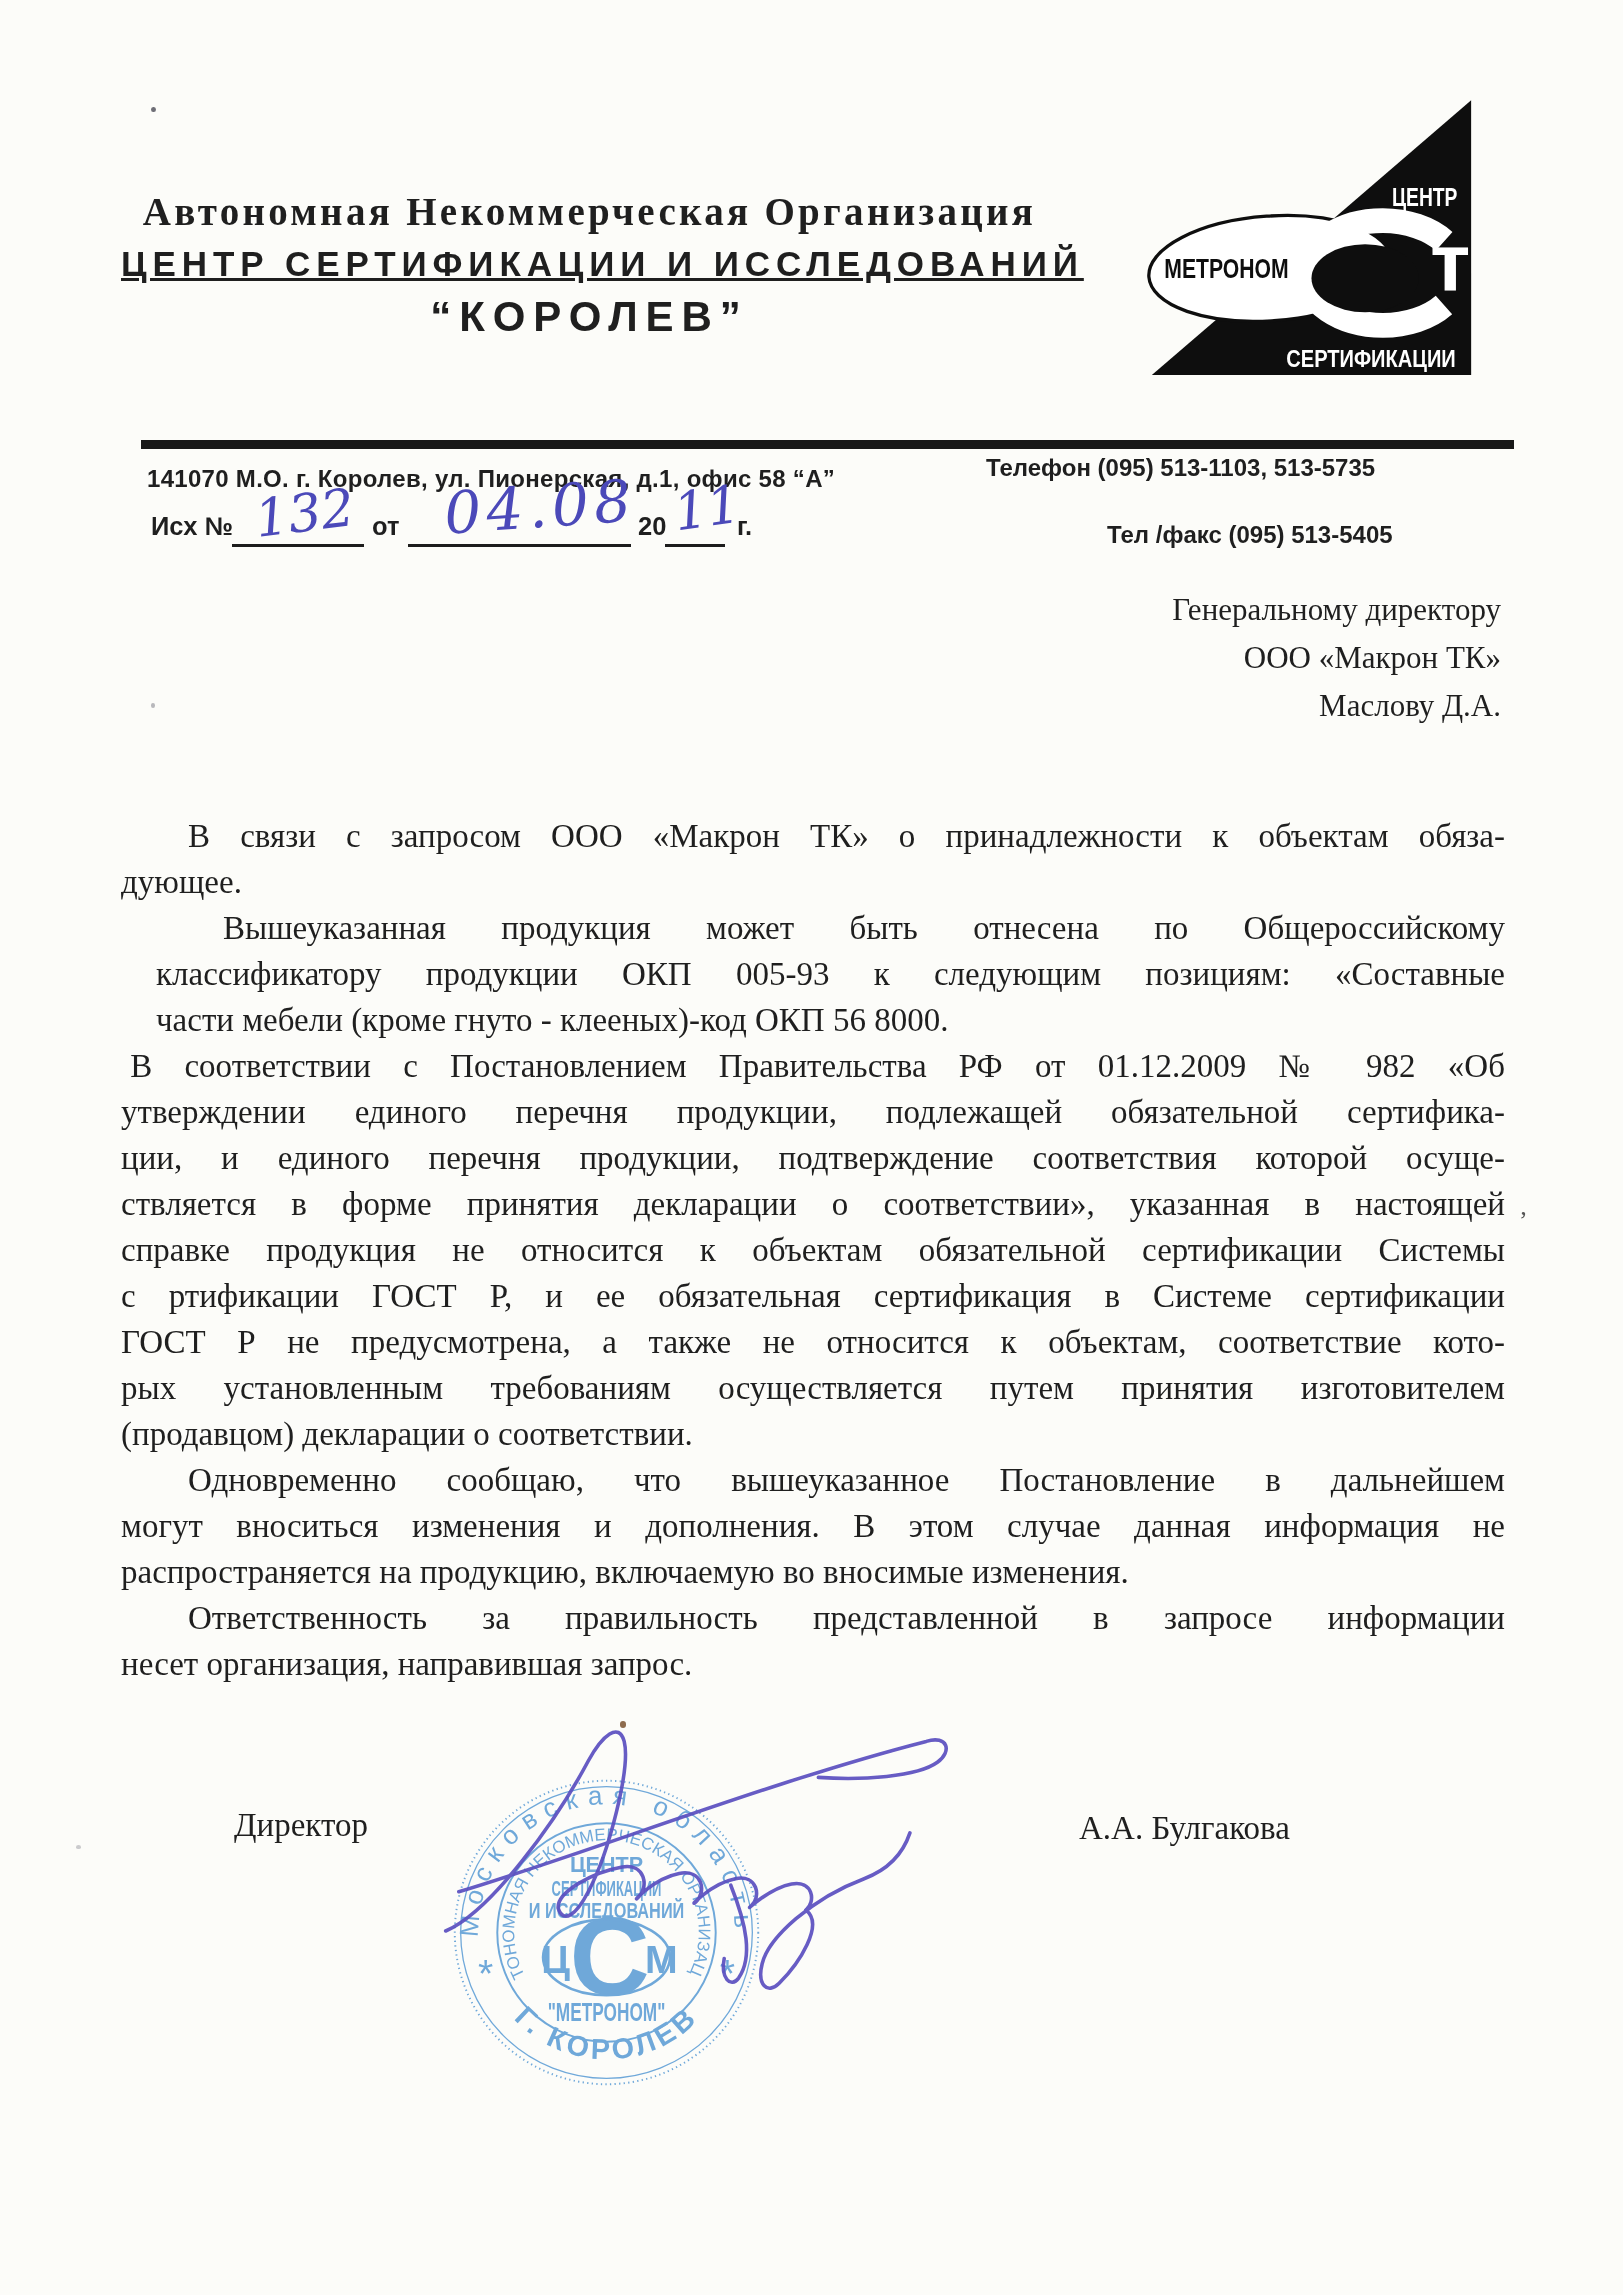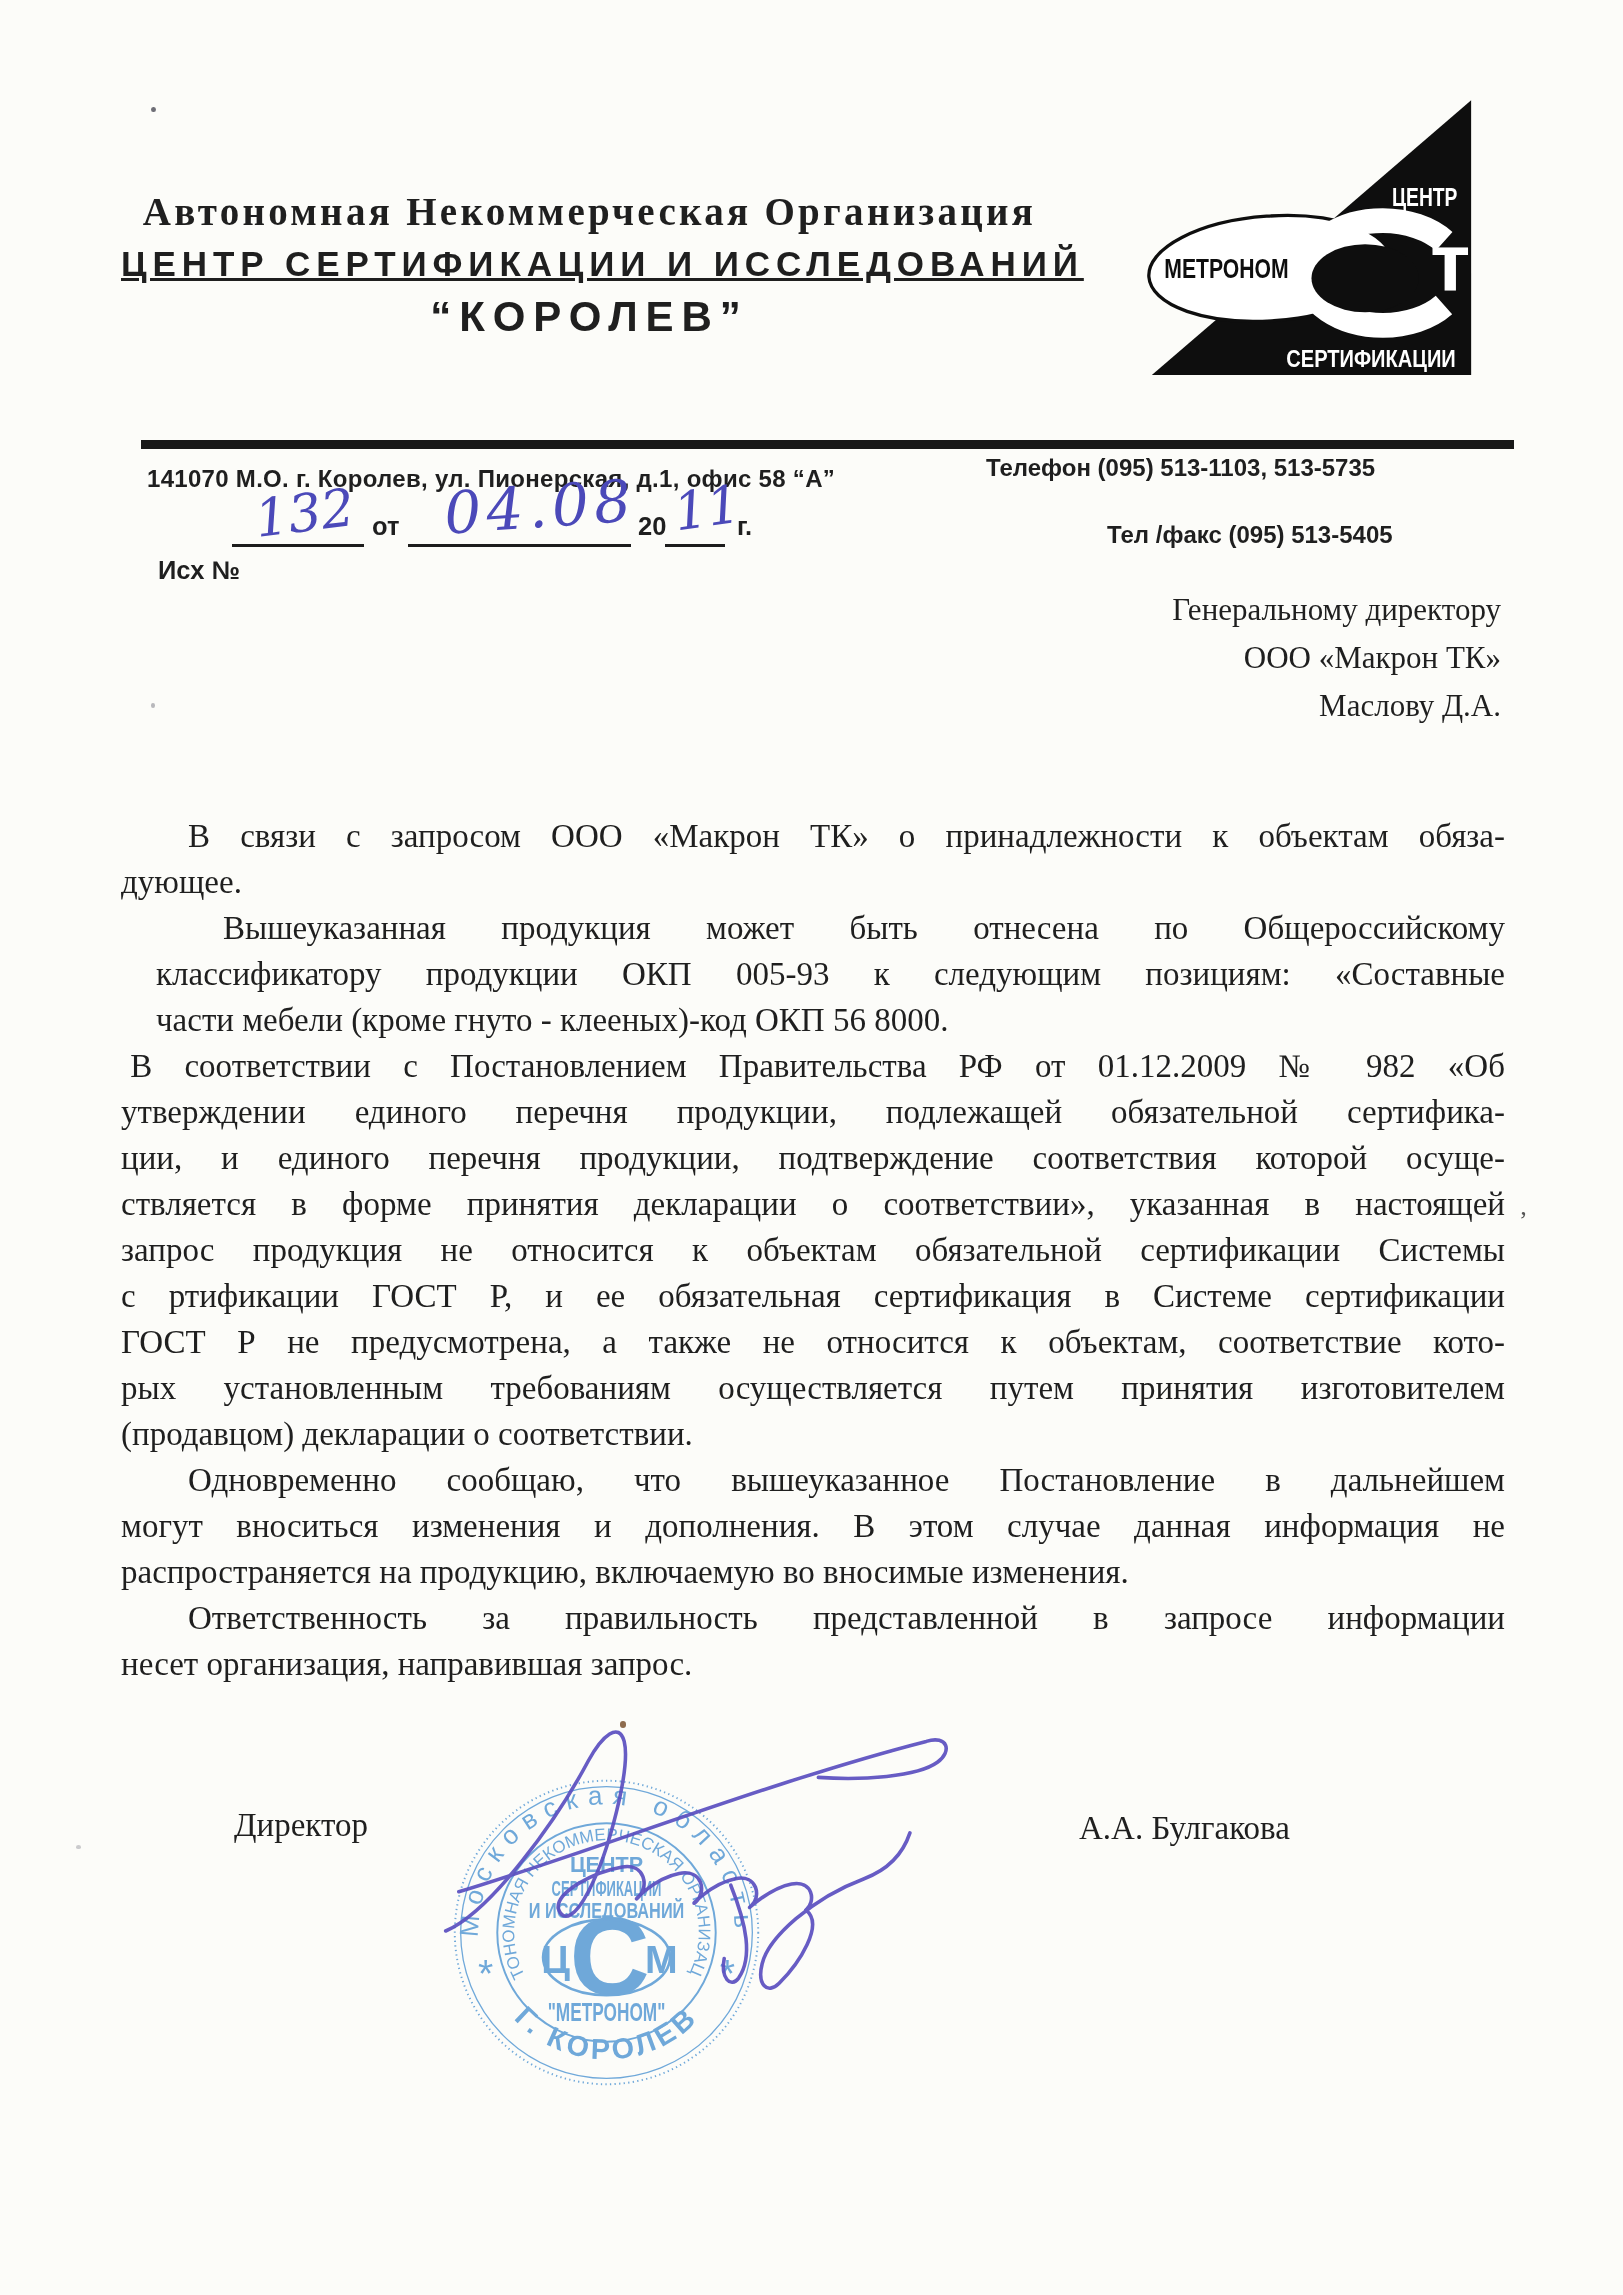--- a/index.html
+++ b/index.html
@@ -60,21 +60,21 @@
     <text x="429" y="170" text-anchor="middle" font-size="40" font-weight="bold" fill="#ffffff" textLength="100" lengthAdjust="spacingAndGlyphs">ЦЕНТР</text>
     <text x="347" y="416" text-anchor="middle" font-size="36" font-weight="bold" fill="#ffffff" textLength="259" lengthAdjust="spacingAndGlyphs">СЕРТИФИКАЦИИ</text>
   </svg>
 
   <div class="abs rule"></div>
 
   <div class="abs bsans address">141070  М.О. г. Королев, ул. Пионерская, д.1, офис 58 “А”</div>
   <div class="abs bsans phone">Телефон (095) 513-1103,  513-5735</div>
   <div class="abs bsans fax">Тел /факс (095) 513-5405</div>
 
-  <div class="abs reflbl" style="left:158px;top:512px;margin-top:44px;">Исх №</div>
+  <div class="abs reflbl" style="left:151px;top:512px;">Исх №</div>
   <div class="abs uline" style="left:232px;top:509px;width:132px;"></div>
   <div class="abs ink" style="left:255px;top:483px;font-size:52px;transform:rotate(-7deg);">132</div>
   <div class="abs reflbl" style="left:372px;top:512px;">от</div>
   <div class="abs uline" style="left:408px;top:509px;width:223px;"></div>
   <div class="abs ink" style="left:444px;top:473px;font-size:58px;letter-spacing:5.2px;transform:rotate(-4deg);">04.08</div>
   <div class="abs reflbl" style="left:638px;top:512px;">20</div>
   <div class="abs uline" style="left:665px;top:509px;width:60px;"></div>
   <div class="abs ink" style="left:674px;top:478px;font-size:52px;transform:rotate(-8deg);">11</div>
   <div class="abs reflbl" style="left:737px;top:512px;">г.</div>
 
@@ -87,21 +87,21 @@
   <div class="abs bodytext">
       <div class="bline indent">В связи с запросом ООО «Макрон ТК» о принадлежности к объектам обяза-</div>
       <div class="bline last">дующее.</div>
       <div class="bline indent shift">Вышеуказанная  продукция может быть отнесена по Общероссийскому</div>
       <div class="bline shift">классификатору продукции ОКП 005-93 к следующим позициям: «Составные</div>
       <div class="bline shift last">части мебели (кроме гнуто - клееных)-код ОКП 56 8000.</div>
       <div class="bline smallindent">В соответствии с Постановлением Правительства РФ от 01.12.2009 № 982 «Об</div>
       <div class="bline">утверждении единого перечня продукции, подлежащей обязательной сертифика-</div>
       <div class="bline">ции, и единого перечня продукции, подтверждение соответствия которой осуще-</div>
       <div class="bline">ствляется в форме принятия декларации о соответствии», указанная в настоящей</div>
-      <div class="bline">запрос продукция не относится к объектам обязательной сертификации Системы</div>
+      <div class="bline">справке продукция не относится к объектам обязательной сертификации Системы</div>
       <div class="bline">с ртификации ГОСТ Р, и ее обязательная сертификация в Системе сертификации</div>
       <div class="bline">ГОСТ Р не предусмотрена, а также не относится к объектам, соответствие кото-</div>
       <div class="bline">рых установленным требованиям осуществляется путем принятия изготовителем</div>
       <div class="bline last">(продавцом) декларации о соответствии.</div>
       <div class="bline indent">Одновременно сообщаю, что вышеуказанное Постановление  в дальнейшем</div>
       <div class="bline">могут вноситься изменения и дополнения. В этом случае данная информация  не</div>
       <div class="bline last">распространяется на продукцию, включаемую во вносимые изменения.</div>
       <div class="bline indent">Ответственность за правильность представленной в запросе информации</div>
       <div class="bline last">несет организация, направившая запрос.</div>
     </div>

